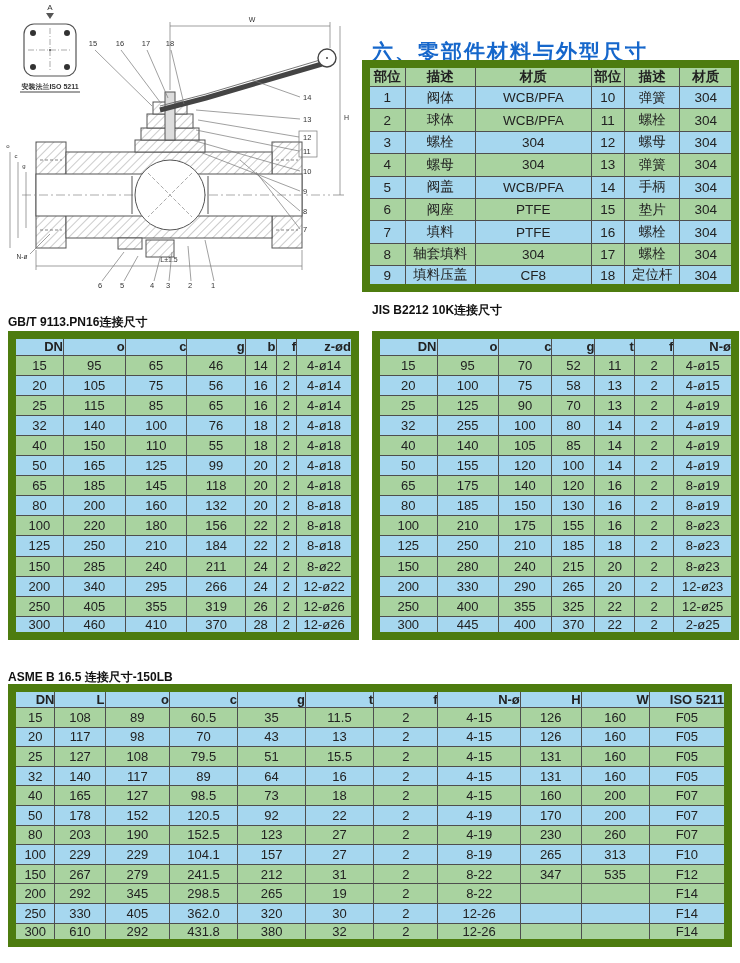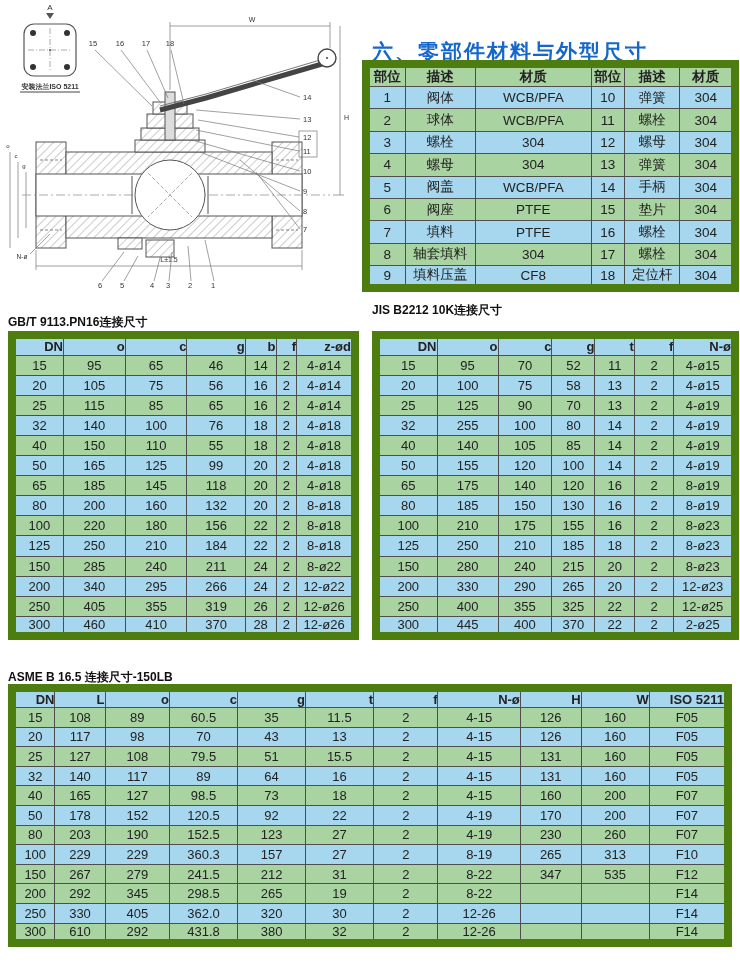--- a/index.html
+++ b/index.html
@@ -713,21 +713,21 @@
           <td>2</td>
           <td>4-19</td>
           <td>230</td>
           <td>260</td>
           <td>F07</td>
         </tr>
         <tr class="row-blue">
           <td>100</td>
           <td>229</td>
           <td>229</td>
-          <td>360.3</td>
+          <td>104.1</td>
           <td>157</td>
           <td>27</td>
           <td>2</td>
           <td>8-19</td>
           <td>265</td>
           <td>313</td>
           <td>F10</td>
         </tr>
         <tr class="row-green">
           <td>150</td>

